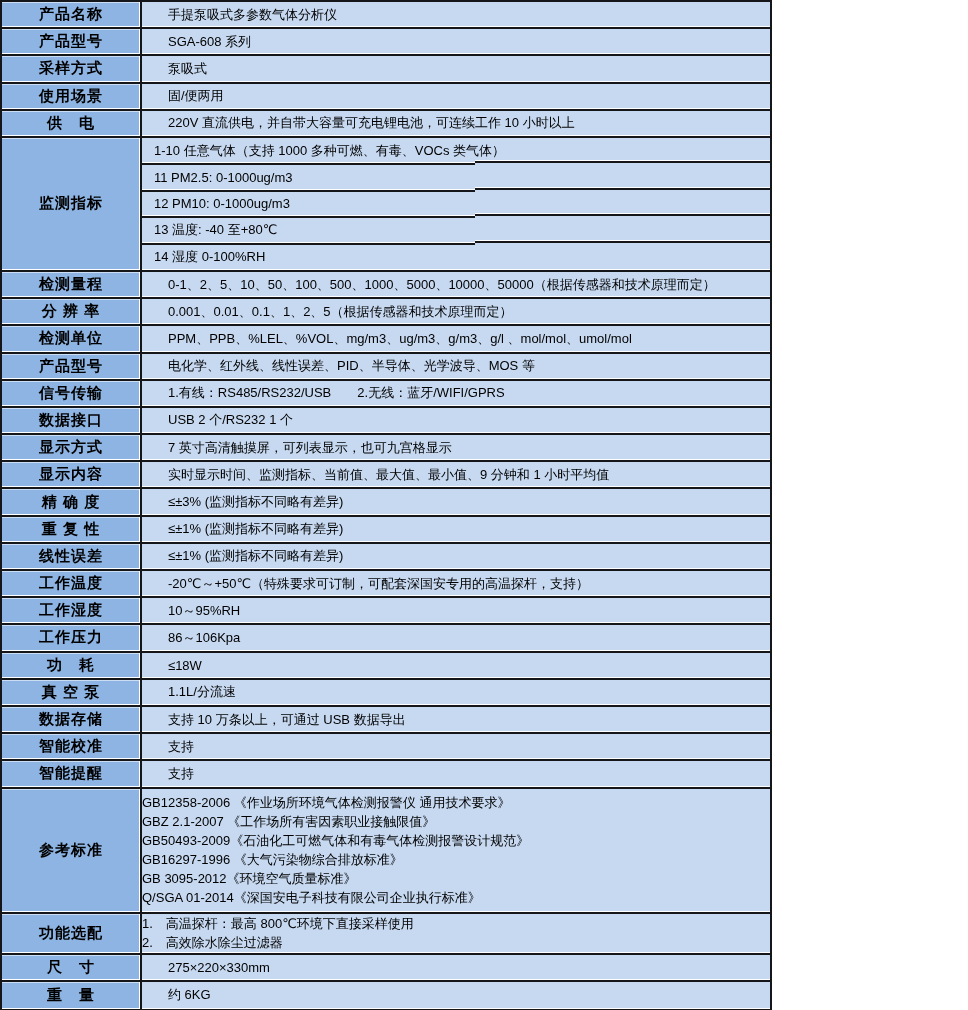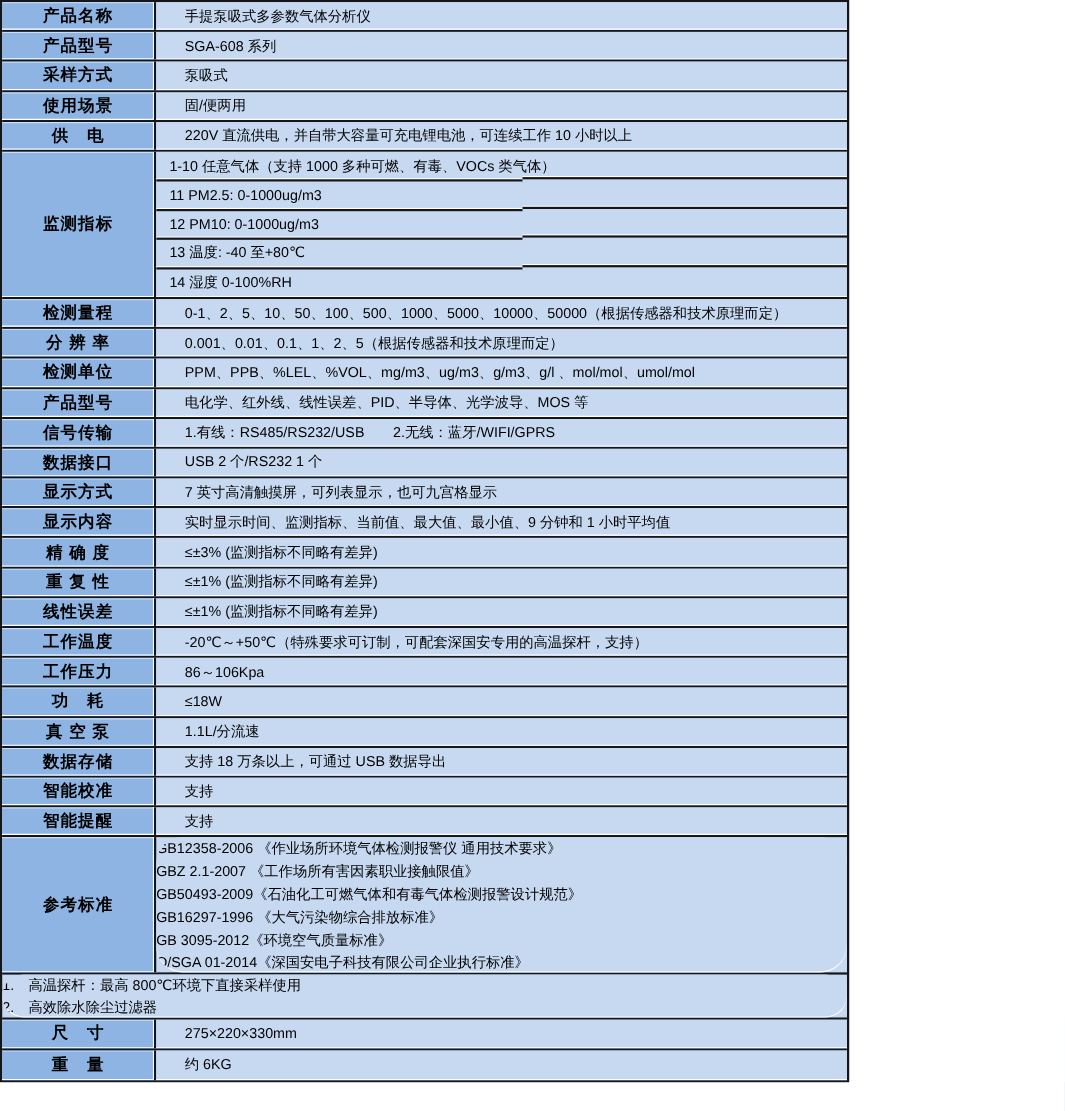--- a/index.html
+++ b/index.html
@@ -75,23 +75,22 @@
   }
   .seg-r {
     position:absolute; left:53%; right:0; bottom:1px;
     height:2px;
     background:#14161a;
     box-shadow:0 -1px 0 #ffffff;
   }
   .lines {
     flex-direction:column;
     align-items:stretch;
-    justify-content:space-between;
+    justify-content:center;
     padding:3px 6px 3px 10px;
-    border-radius:24px;
   }
   .line {
     font-size:13px;
     line-height:19px;
     white-space:pre-wrap;
   }
 </style>
 </head>
 <body>
 
@@ -171,34 +170,38 @@
   </div>
   <div class="row">
     <div class="cell label">线性误差</div>
     <div class="cell value">≤±1% (监测指标不同略有差异)</div>
   </div>
   <div class="row">
     <div class="cell label">工作温度</div>
     <div class="cell value">-20℃～+50℃（特殊要求可订制，可配套深国安专用的高温探杆，支持）</div>
   </div>
   <div class="row">
+    <div class="cell label">工作湿度</div>
+    <div class="cell value">10～95%RH</div>
+  </div>
+  <div class="row">
     <div class="cell label">工作压力</div>
     <div class="cell value">86～106Kpa</div>
   </div>
   <div class="row">
     <div class="cell label">功　耗</div>
     <div class="cell value">≤18W</div>
   </div>
   <div class="row">
     <div class="cell label">真 空 泵</div>
     <div class="cell value">1.1L/分流速</div>
   </div>
   <div class="row">
     <div class="cell label">数据存储</div>
-    <div class="cell value">支持 18 万条以上，可通过 USB 数据导出</div>
+    <div class="cell value">支持 10 万条以上，可通过 USB 数据导出</div>
   </div>
   <div class="row">
     <div class="cell label">智能校准</div>
     <div class="cell value">支持</div>
   </div>
   <div class="row">
     <div class="cell label">智能提醒</div>
     <div class="cell value">支持</div>
   </div>
 
@@ -208,20 +211,21 @@
       <div class="line">GB12358-2006 《作业场所环境气体检测报警仪 通用技术要求》</div>
       <div class="line">GBZ 2.1-2007 《工作场所有害因素职业接触限值》</div>
       <div class="line">GB50493-2009《石油化工可燃气体和有毒气体检测报警设计规范》</div>
       <div class="line">GB16297-1996 《大气污染物综合排放标准》</div>
       <div class="line">GB 3095-2012《环境空气质量标准》</div>
       <div class="line">Q/SGA 01-2014《深国安电子科技有限公司企业执行标准》</div>
     </div>
   </div>
 
   <div class="row options">
+    <div class="cell label">功能选配</div>
     <div class="cell value multi lines">
       <div class="line">1.　高温探杆：最高 800℃环境下直接采样使用</div>
       <div class="line">2.　高效除水除尘过滤器</div>
     </div>
   </div>
 
   <div class="row">
     <div class="cell label">尺　寸</div>
     <div class="cell value">275×220×330mm</div>
   </div>

